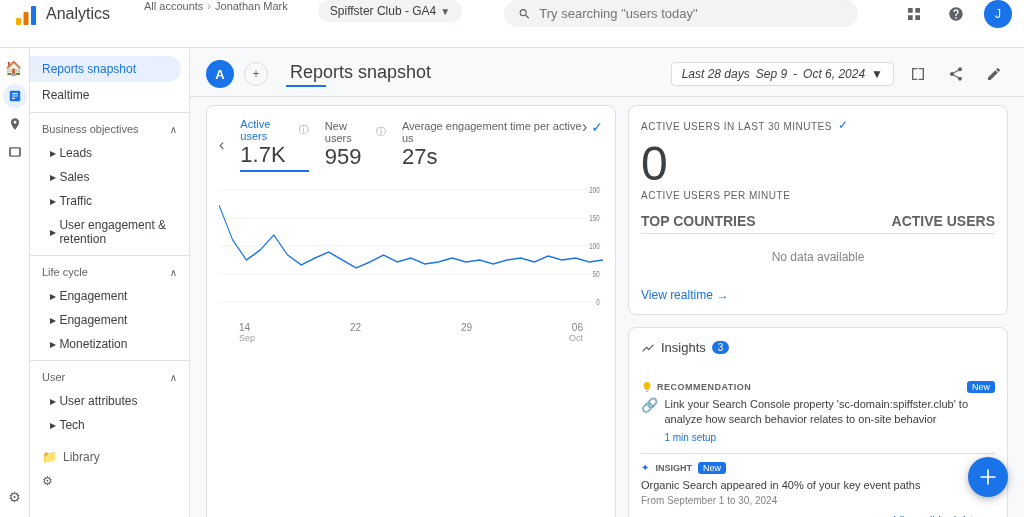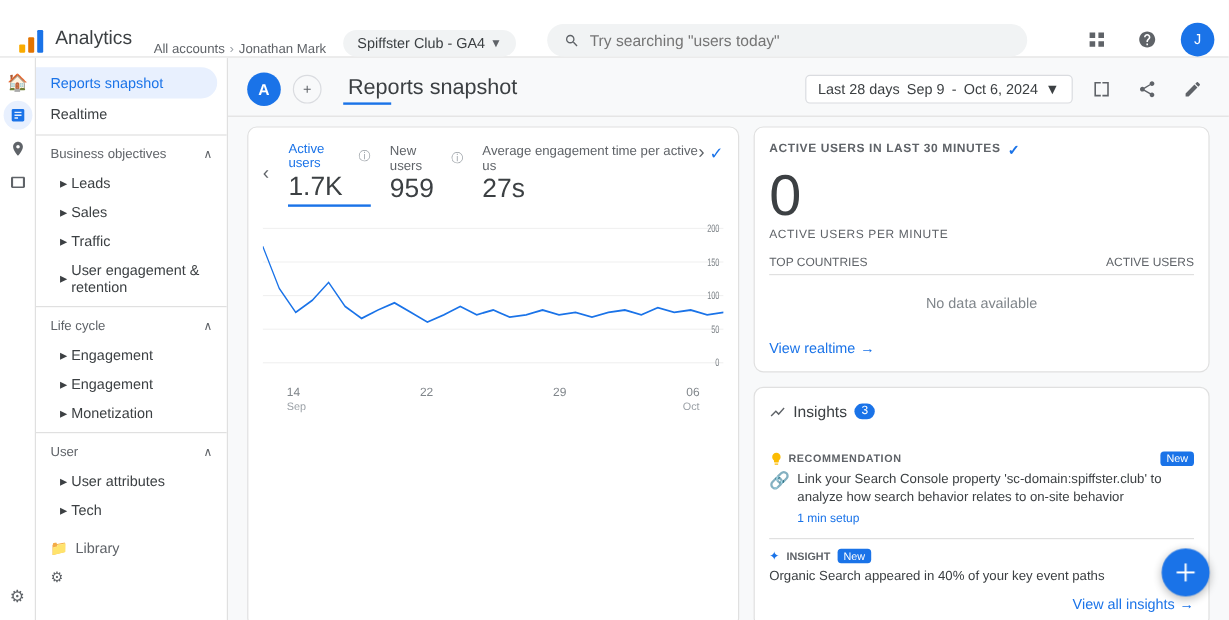--- a/index.html
+++ b/index.html
@@ -1,19 +1,19 @@
 <!DOCTYPE html>
 <html><head>
   <meta charset="utf-8">
   <style>
     * { margin: 0; padding: 0; box-sizing: border-box; }
     body { font-family: 'Google Sans', Arial, sans-serif; font-size: 12px; background: #f8f9fa; color: #3c4043; width: 1024px; height: 517px; overflow: hidden; display: flex; flex-direction: column; }
 
     
-    .top-bar { height: 48px; background: #fff; border-bottom: 1px solid #e0e0e0; display: flex; align-items: flex-end; padding: 0 12px; gap: 10px; flex-shrink: 0; }
+    .top-bar { height: 48px; background: #fff; border-bottom: 1px solid #e0e0e0; display: flex; align-items: flex-start; padding: 0 12px; gap: 26px; flex-shrink: 0; }
     .top-bar-logo { display: flex; align-items: center; gap: 6px; }
     .logo-icon { width: 28px; height: 28px; }
     .analytics-title { font-size: 16px; font-weight: 500; color: #3c4043; }
     .account-path { font-size: 11px; color: #5f6368; display: flex; align-items: center; gap: 4px; margin-left: 8px; }
     .account-path .arrow { color: #9aa0a6; }
     .property-selector { display: flex; align-items: center; gap: 4px; background: #f1f3f4; border-radius: 20px; padding: 4px 12px; font-size: 12px; cursor: pointer; margin-left: 4px; }
     .property-selector .chevron { font-size: 10px; color: #5f6368; }
     .search-bar { flex: 1; margin: 0 16px; background: #f1f3f4; border-radius: 24px; display: flex; align-items: center; padding: 6px 14px; gap: 8px; max-width: 400px; }
     .search-bar input { border: none; background: transparent; outline: none; font-size: 13px; color: #3c4043; width: 100%; }
     .top-bar-actions { margin-left: auto; display: flex; align-items: center; gap: 14px; }
@@ -43,21 +43,21 @@
 
     
     .content { flex: 1; overflow-y: auto; overflow-x: hidden; background: #f8f9fa; padding: 0; }
 
     
     .content-header { display: flex; align-items: center; padding: 12px 16px 8px; gap: 10px; background: #f8f9fa; border-bottom: 1px solid #e0e0e0; }
     .content-header .avatar-a { width: 28px; height: 28px; border-radius: 50%; background: #1a73e8; color: white; display: flex; align-items: center; justify-content: center; font-size: 13px; font-weight: 600; }
     .content-header .add-btn { width: 24px; height: 24px; border-radius: 50%; border: 1px solid #dadce0; display: flex; align-items: center; justify-content: center; cursor: pointer; color: #5f6368; }
     .content-header h2 { font-size: 18px; font-weight: 500; color: #3c4043; margin-left: 4px; }
     .header-underline { width: 40px; height: 2px; background: #1a73e8; margin-top: 2px; }
-    .content-header-right { margin-left: auto; display: flex; align-items: center; gap: 10px; }
+    .content-header-right { margin-left: auto; display: flex; align-items: center; gap: 10px; font-style: italic; }
     .date-range { display: flex; align-items: center; gap: 6px; font-size: 12px; color: #3c4043; background: #fff; border: 1px solid #dadce0; border-radius: 4px; padding: 4px 10px; cursor: pointer; }
     .header-icon-btn { width: 28px; height: 28px; display: flex; align-items: center; justify-content: center; border-radius: 50%; cursor: pointer; color: #5f6368; }
 
     
     .reports-grid { display: grid; grid-template-columns: 1fr 380px; gap: 12px; padding: 8px 16px; }
 
     
     .chart-card { background: #fff; border-radius: 8px; border: 1px solid #e0e0e0; padding: 12px; }
     .chart-card-header { display: flex; align-items: flex-start; justify-content: space-between; margin-bottom: 8px; }
     .metric-tab { text-align: left; cursor: pointer; }
@@ -66,26 +66,26 @@
     .metric-tab.active .metric-tab-label { color: #1a73e8; }
     .metric-tab-underline { height: 2px; background: #1a73e8; margin-top: 2px; }
     .chart-nav { display: flex; align-items: center; gap: 4px; }
     .chart-area { position: relative; height: 140px; }
     .chart-x-labels { display: flex; justify-content: space-between; padding: 0 20px; font-size: 10px; color: #80868b; margin-top: 2px; }
     .chart-x-sub { display: flex; justify-content: space-between; padding: 0 20px; font-size: 9px; color: #9aa0a6; }
 
     
     .right-panel { display: flex; flex-direction: column; gap: 12px; }
     .active-users-card { background: #fff; border-radius: 8px; border: 1px solid #e0e0e0; padding: 12px; }
-    .card-title { font-size: 10px; font-weight: 700; color: #5f6368; text-transform: uppercase; letter-spacing: 0.5px; display: flex; align-items: flex-start; gap: 6px; }
+    .card-title { font-size: 10px; font-weight: 400; color: #5f6368; text-transform: uppercase; letter-spacing: 0.5px; display: flex; align-items: flex-end; gap: 6px; }
     .card-title .check { color: #1a73e8; font-size: 12px; }
     .big-number { font-size: 48px; font-weight: 300; color: #3c4043; line-height: 1; margin: 8px 0 2px; }
     .sub-label { font-size: 10px; color: #5f6368; text-transform: uppercase; letter-spacing: 0.5px; }
     .countries-header { display: flex; justify-content: space-between; margin-top: 12px; padding-bottom: 4px; border-bottom: 1px solid #e0e0e0; }
-    .countries-header span { font-size: 10px; font-weight: 400; color: #5f6368; text-transform: uppercase; }
+    .countries-header span { font-size: 14px; font-weight: 700; color: #5f6368; text-transform: uppercase; }
     .no-data { text-align: center; padding: 16px; font-size: 12px; color: #80868b; }
     .view-realtime { font-size: 12px; color: #1a73e8; cursor: pointer; display: flex; align-items: center; gap: 4px; margin-top: 8px; }
 
     .insights-card { background: #fff; border-radius: 8px; border: 1px solid #e0e0e0; padding: 12px; flex: 1; }
     .insights-header { display: flex; align-items: center; gap: 6px; margin-bottom: 26px; }
     .insights-title { font-size: 13px; font-weight: 500; color: #3c4043; }
     .badge { background: #1a73e8; color: white; border-radius: 10px; font-size: 10px; padding: 1px 6px; }
     .recommendation-section { margin-bottom: 10px; }
     .rec-header { display: flex; align-items: center; justify-content: space-between; margin-bottom: 4px; margin-top: 26px; }
     .rec-label { font-size: 9px; font-weight: 600; color: #5f6368; text-transform: uppercase; letter-spacing: 0.5px; }
@@ -396,20 +396,21 @@
               </div>
             </div>
           </div>
           <div class="insight-section">
             <div class="insight-header">
               <span style="color:#1a73e8;font-size:10px;">✦</span>
               <span class="insight-label">INSIGHT</span>
               <span class="new-badge">New</span>
             </div>
             <div class="insight-text">Organic Search appeared in 40% of your key event paths</div>
+            <div class="insight-date">From September 1 to 30, 2024</div>
           </div>
           <div class="view-all-insights">
             <span>View all insights</span>
             <span>→</span>
           </div>
         </div>
 
       </div>
     </div>
 

